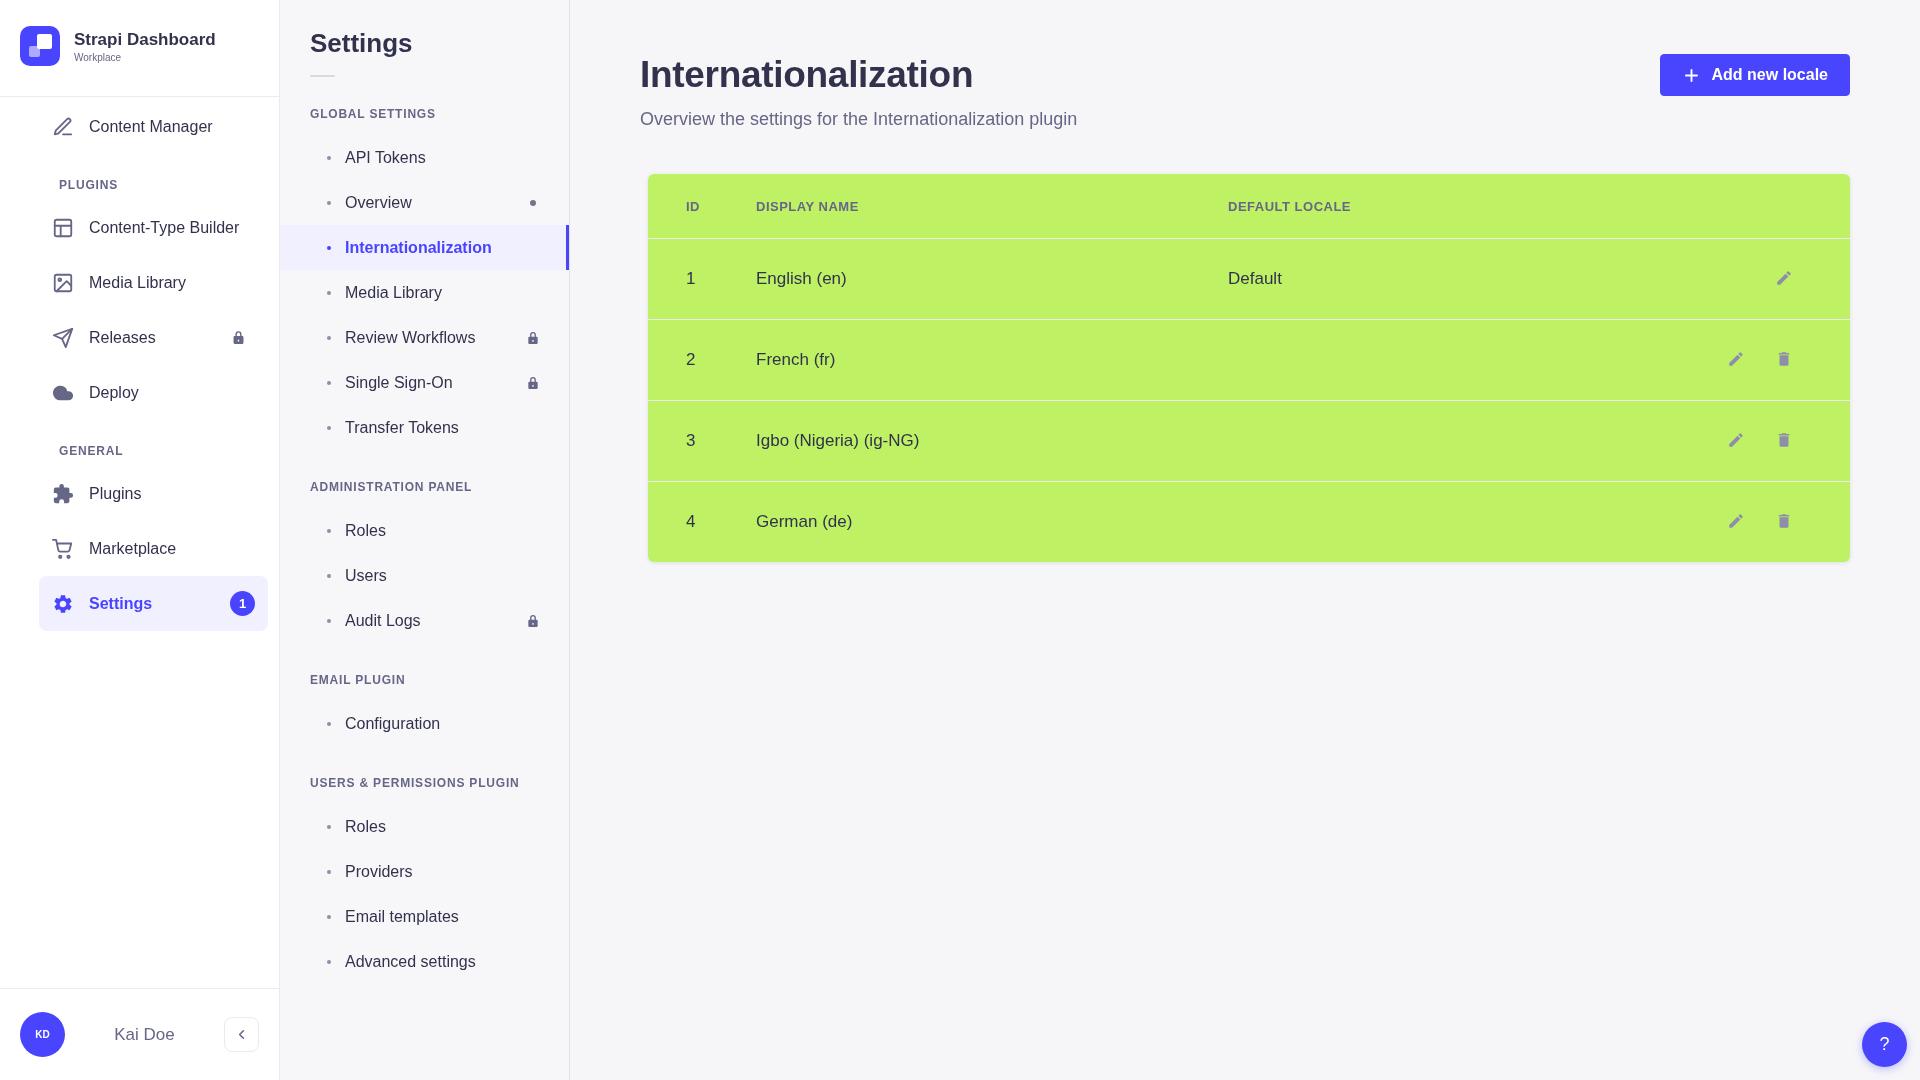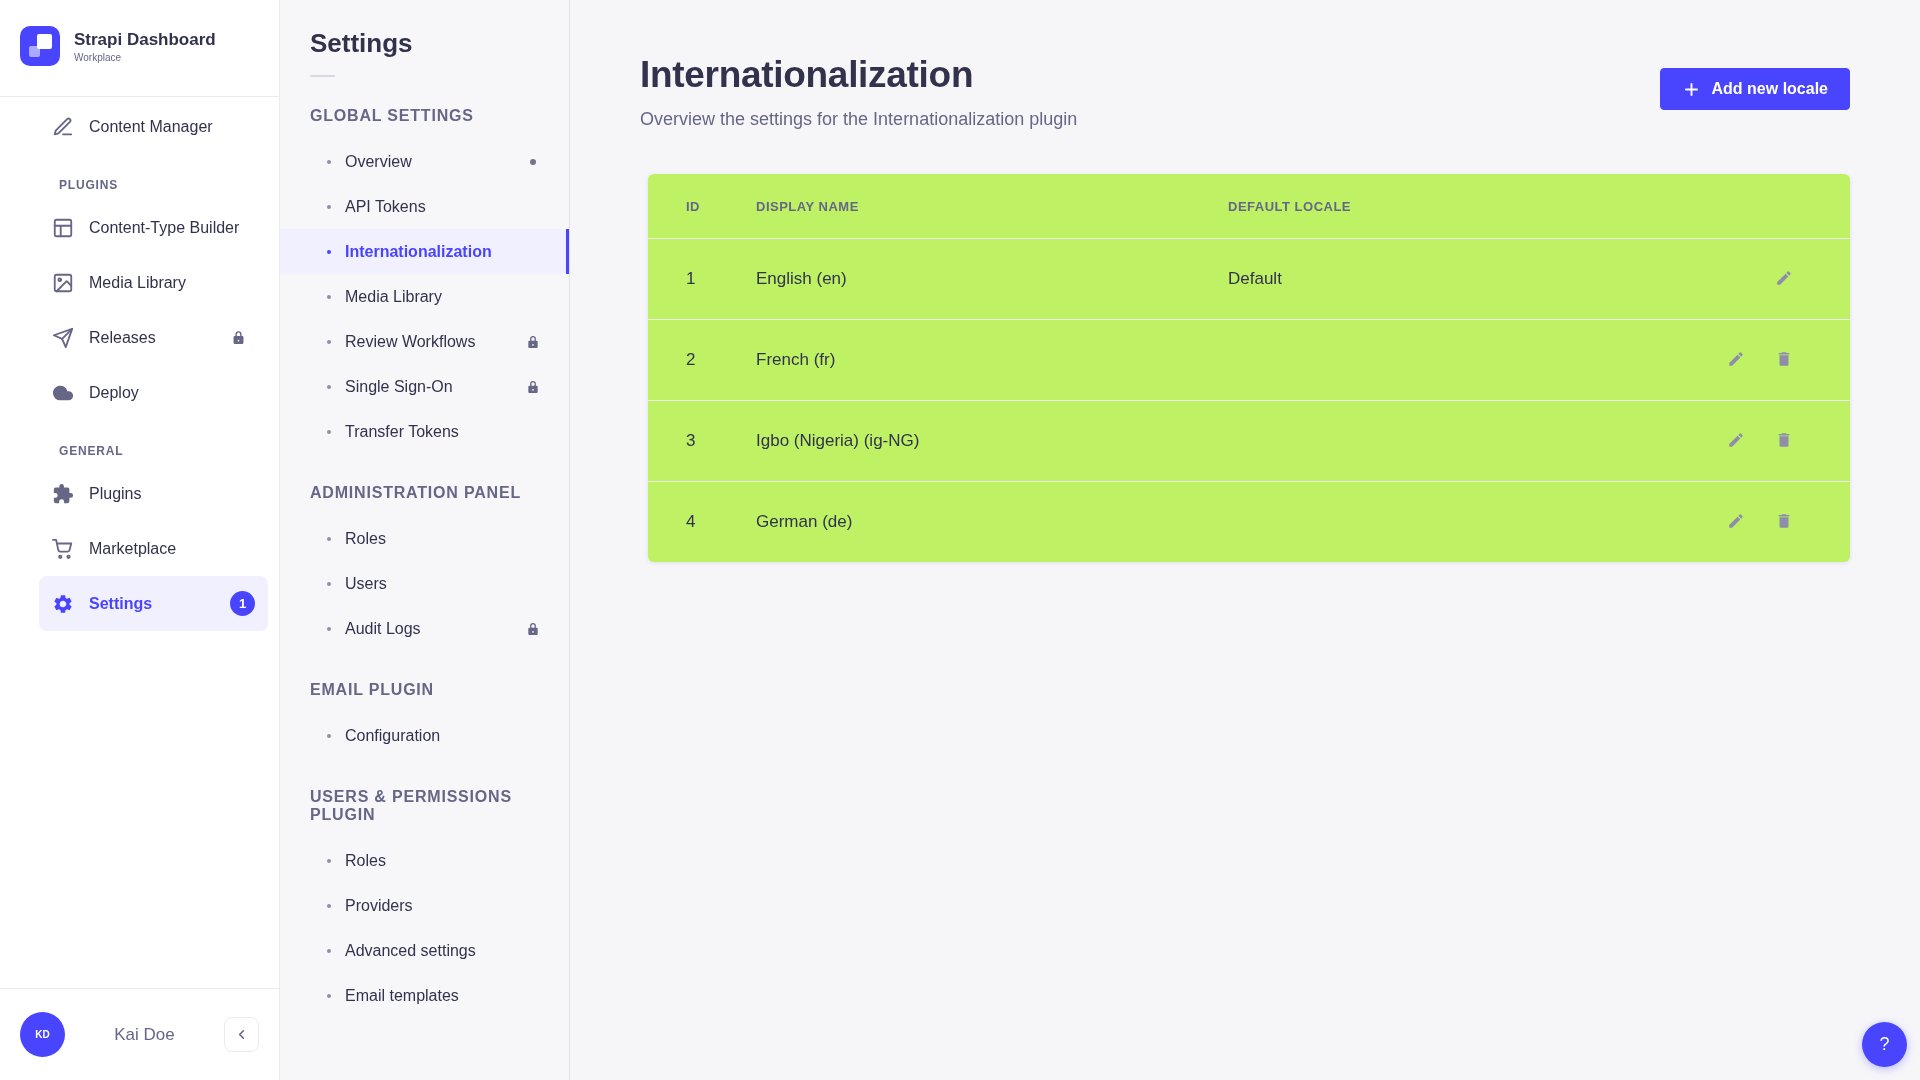--- a/index.html
+++ b/index.html
@@ -32,37 +32,37 @@
   .sidebar-footer { margin-top:auto; border-top:1px solid #eaeaef; height:92px; display:flex; align-items:center; padding:0 20px; }
   .avatar { width:45px; height:45px; border-radius:50%; background:#4945ff; color:#fff; font-size:10px; font-weight:700; display:flex; align-items:center; justify-content:center; cursor:pointer; flex:0 0 auto; }
   .user-name { flex:1; text-align:center; font-size:17px; color:#666687; }
   .collapse-btn { width:35px; height:35px; border-radius:8px; border:1px solid #eaeaef; background:#fff; color:#666687; display:flex; align-items:center; justify-content:center; cursor:pointer; }
   .collapse-btn svg { width:15px; height:15px; }
 
   
   .subnav { width:290px; background:#f7f7fa; border-right:1px solid #e1e1ea; padding-top:28px; position:relative; overflow:hidden; }
   .subnav-title { font-size:26px; font-weight:700; color:#32324d; padding-left:30px; }
   .subnav-rule { width:25px; height:2px; background:#d9d8e0; margin:16px 0 4px 30px; border-radius:2px; }
-  .subnav-section-label { font-size:16px; font-weight:700; letter-spacing:.8px; color:#666687; margin:30px 30px 14px 30px; }
+  .subnav-section-label { font-size:12px; font-weight:700; letter-spacing:.8px; color:#666687; margin:30px 30px 14px 30px; }
   .subnav-item { position:relative; height:45px; display:flex; align-items:center; padding:0 28px 0 47px; cursor:pointer; color:#32324d; }
   .subnav-bullet { width:4px; height:4px; border-radius:50%; background:#8e8ea9; margin-right:14px; flex:0 0 auto; }
   .subnav-label { font-size:16px; }
   .subnav-item.active { background:#f0f0ff; }
   .subnav-item.active .subnav-label { color:#4945ff; font-weight:700; }
   .subnav-item.active .subnav-bullet { background:#4945ff; }
   .subnav-item.active::after { content:""; position:absolute; right:0; top:0; bottom:0; width:3px; background:#4945ff; }
   .subnav-lock { width:16px; height:16px; color:#666687; margin-left:auto; }
   .subnav-dot { width:6px; height:6px; border-radius:50%; background:#74748d; margin-left:auto; margin-right:5px; }
 
   
   .main { flex:1; padding:0 70px; overflow:hidden; }
   .page-header { display:flex; justify-content:space-between; align-items:flex-start; margin-top:54px; }
   .page-title { font-size:37px; font-weight:700; color:#32324d; letter-spacing:-.3px; }
   .page-subtitle { font-size:18px; color:#666687; margin-top:13px; }
-  .add-btn { display:flex; align-items:center; gap:11px; height:42px; padding:0 21px; background:#4945ff; border:1px solid #4945ff; border-radius:4px; color:#fff; font-family:"Liberation Sans",sans-serif; font-size:16px; font-weight:700; cursor:pointer; margin-top:14px; }
+  .add-btn { display:flex; align-items:center; gap:11px; height:42px; padding:0 21px; background:#4945ff; border:1px solid #4945ff; border-radius:4px; color:#fff; font-family:"Liberation Sans",sans-serif; font-size:16px; font-weight:700; cursor:pointer; margin-top:0; }
   .add-btn .plus-ic { width:19px; height:19px; color:#fff; }
 
   .card { margin-top:44px; background:#bef264; border-radius:6px; box-shadow:0 1px 4px rgba(33,33,52,.1);margin-left:8px; }
   .trow { display:grid; grid-template-columns:70px 472px 1fr 130px; align-items:center; padding:0 56px 0 38px; }
   .thead { height:64px; }
   .thead .th { font-size:13px; font-weight:700; letter-spacing:.5px; color:#666687; }
   .tbody-row { height:81px; border-top:1px solid #eaeaef; }
   .cell { font-size:17px; color:#32324d; }
   .actions { display:flex; justify-content:flex-end; gap:28px; }
   .icon-btn { width:20px; height:20px; background:none; border:none; padding:0; color:#8e8ea9; cursor:pointer; }
@@ -183,27 +183,27 @@
     </div>
   </aside>
 
   <aside class="subnav">
     <h2 class="subnav-title">Settings</h2>
     <div class="subnav-rule"></div>
     <div id="subnav-sections">
         <div class="subnav-section-label">GLOBAL SETTINGS</div>
         <div class="subnav-item">
           <span class="subnav-bullet"></span>
+          <span class="subnav-label">API Tokens</span>
+        </div>
+        <div class="subnav-item">
+          <span class="subnav-bullet"></span>
           <span class="subnav-label">Overview</span>
           <span class="subnav-dot"></span>
         </div>
-        <div class="subnav-item">
-          <span class="subnav-bullet"></span>
-          <span class="subnav-label">API Tokens</span>
-        </div>
         <div class="subnav-item active">
           <span class="subnav-bullet"></span>
           <span class="subnav-label">Internationalization</span>
         </div>
         <div class="subnav-item">
           <span class="subnav-bullet"></span>
           <span class="subnav-label">Media Library</span>
         </div>
         <div class="subnav-item">
           <span class="subnav-bullet"></span>
@@ -254,25 +254,25 @@
         <div class="subnav-item">
           <span class="subnav-bullet"></span>
           <span class="subnav-label">Roles</span>
         </div>
         <div class="subnav-item">
           <span class="subnav-bullet"></span>
           <span class="subnav-label">Providers</span>
         </div>
         <div class="subnav-item">
           <span class="subnav-bullet"></span>
+          <span class="subnav-label">Email templates</span>
+        </div>
+        <div class="subnav-item">
+          <span class="subnav-bullet"></span>
           <span class="subnav-label">Advanced settings</span>
-        </div>
-        <div class="subnav-item">
-          <span class="subnav-bullet"></span>
-          <span class="subnav-label">Email templates</span>
         </div>
       </div>
   </aside>
 
   <main class="main">
     <header class="page-header">
       <div>
         <h1 class="page-title">Internationalization</h1>
         <p class="page-subtitle">Overview the settings for the Internationalization plugin</p>
       </div>

